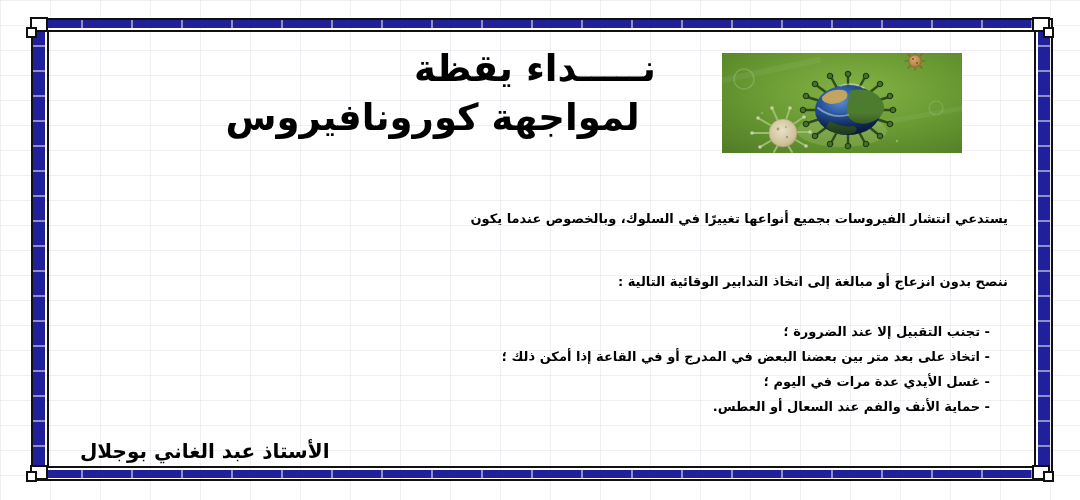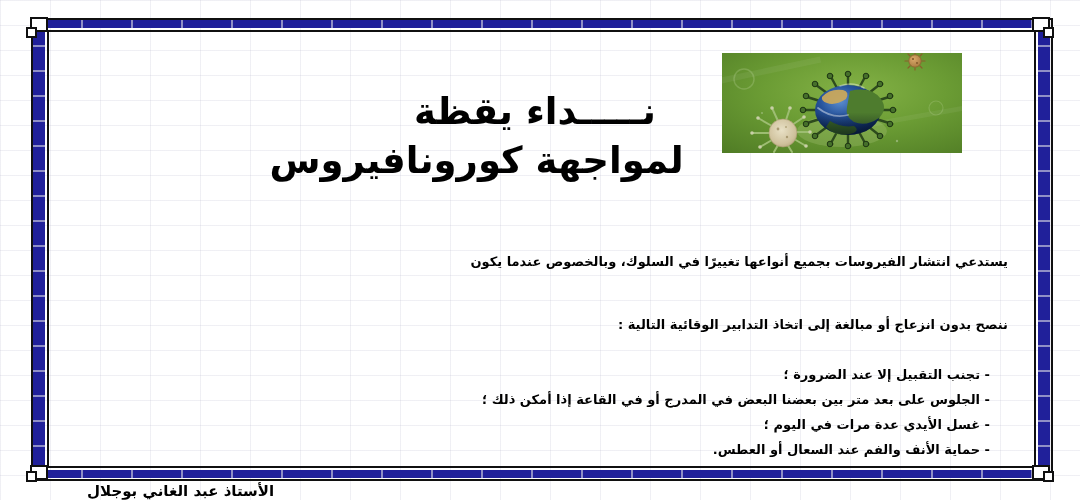--- a/index.html
+++ b/index.html
@@ -30,31 +30,31 @@
   .tl-big{left:30px;top:17px;width:18px;height:15px;}
   .tl-sm {left:26px;top:27px;width:11px;height:11px;}
   .tr-big{left:1032px;top:17px;width:18px;height:15px;}
   .tr-sm {left:1043px;top:27px;width:11px;height:11px;}
   .bl-big{left:30px;top:465px;width:18px;height:15px;}
   .bl-sm {left:26px;top:471px;width:11px;height:11px;}
   .br-big{left:1032px;top:465px;width:18px;height:15px;}
   .br-sm {left:1043px;top:471px;width:11px;height:11px;}
 
   
-  .t{position:absolute;color:#000;font-weight:bold;white-space:nowrap;margin-top:43px;}
+  .t{position:absolute;color:#000;font-weight:bold;white-space:nowrap;}
   .title-line{font-size:37px;line-height:46px;text-align:center;}
   .title1{top:46px;left:385px;width:300px;}
-  .title2{top:95px;left:150px;width:565px;padding-left:44px;}
+  .title2{top:95px;left:150px;width:565px;}
   .bodyline{font-size:13px;line-height:25px;text-align:right;direction:rtl;}
   .intro1{top:206px;right:72px;}
   .intro2{top:233px;right:72px;}
   .advice{top:269px;right:72px;text-align:center;}
   .m0{top:294px;right:90px;} .m1{top:319px;right:90px;} .m2{top:344px;right:90px;}
   .m3{top:369px;right:90px;text-align:right;} .m4{top:394px;right:90px;}
-  .signature{top:439px;left:87px;font-size:15px;direction:rtl;}
+  .signature{top:439px;left:80px;font-size:20px;direction:rtl;}
 
   .illus{position:absolute;left:722px;top:53px;width:240px;height:100px;}
 </style>
 </head>
 <body>
 
 <div class="page">
 
   <div class="pin outer"></div>
   <div class="pin inner"></div>
@@ -199,19 +199,19 @@
       </g>
       <circle cx="193" cy="8" r="6.2" fill="url(#orangeGrad)" stroke="#8a5f2c" stroke-width="0.8"></circle>
       <circle cx="191" cy="6" r="1" fill="#7c5326"></circle>
       <circle cx="195" cy="10" r="0.9" fill="#7c5326"></circle>
     </g>
   </svg>
 
   <div class="t bodyline intro1">يستدعي انتشار الفيروسات بجميع أنواعها تغييرًا في السلوك، وبالخصوص عندما يكون</div>
   <div class="t bodyline advice">ننصح بدون انزعاج أو مبالغة إلى اتخاذ التدابير الوقائية التالية :</div>
   <div class="t bodyline m1">- تجنب التقبيل إلا عند الضرورة ؛</div>
-  <div class="t bodyline m2">- الجلوس على بعد متر بين بعضنا البعض في المدرج أو في القاعة إذا أمكن ذلك ؛</div>
+  <div class="t bodyline m2">- اتخاذ على بعد متر بين بعضنا البعض في المدرج أو في القاعة إذا أمكن ذلك ؛</div>
   <div class="t bodyline m3">- غسل الأيدي عدة مرات في اليوم ؛</div>
   <div class="t bodyline m4">- حماية الأنف والفم عند السعال أو العطس.</div>
 
   <div class="t signature">الأستاذ عبد الغاني بوجلال</div>
 
 </div>
 
 </body></html>

